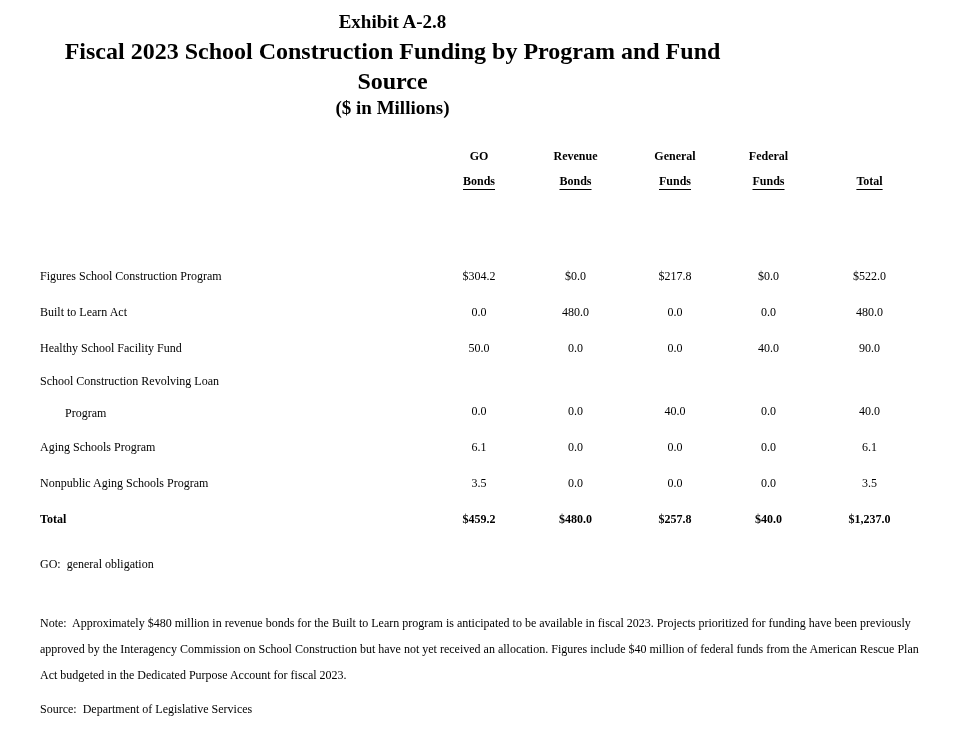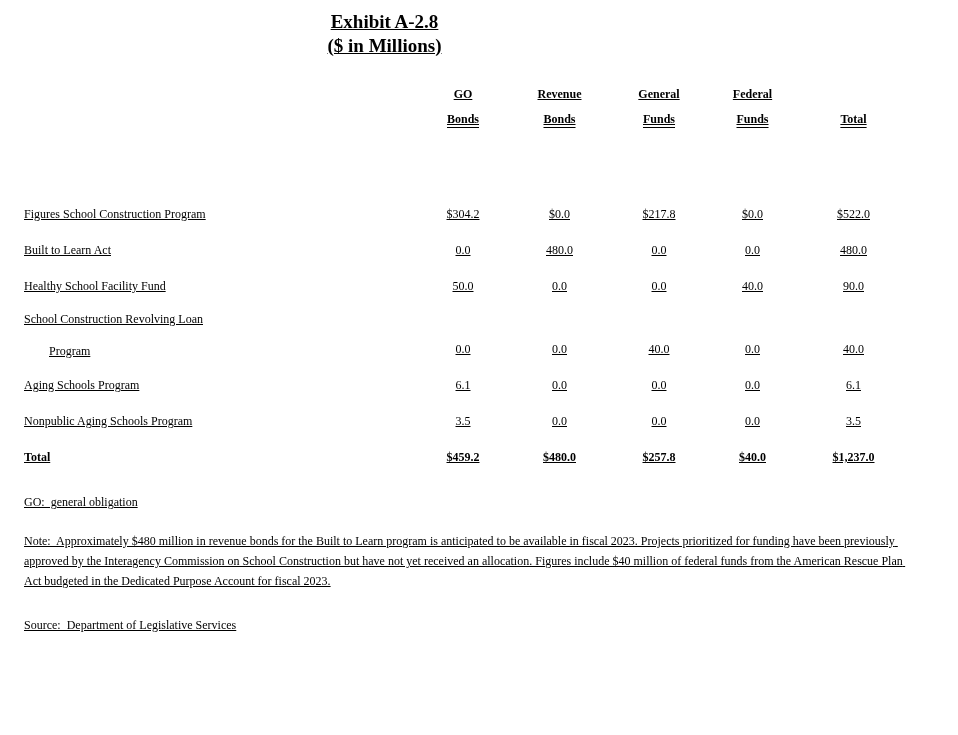--- a/index.html
+++ b/index.html
@@ -11,22 +11,21 @@
   }
   body {
     width: 958px;
     height: 735px;
     overflow: hidden;
   }
   .page {
     box-sizing: border-box;
     width: 784px;
     height: 735px;
-    padding: 10px 39px 0 24px;
-    text-decoration: underline;
+    padding: 10px 39px 0 40px;
   }
   
   .title-block { text-align: center; }
   .exhibit-label {
     font-size: 19px;
     font-weight: bold;
     line-height: 24px;
   }
   .main-title {
     font-size: 24px;
@@ -72,33 +71,34 @@
   .prog-l2 { padding-left: 25px; }
   tr.total-row td { font-weight: bold; }
   
   .fn {
     font-size: 12px;
     line-height: 24px;
     white-space: pre-wrap;
   }
   .fn-go { margin-top: 15px; }
   .fn-note {
-    margin-top: 17px;
-    line-height: 20px;
+    margin-top: 34px;
+    line-height: 26px;
     width: 879px;
   }
-  .fn-source { margin-top: 22px; }
+  .fn-source { margin-top: 9px; }
 </style>
 </head>
 <body>
 
 <div class="page">
 
   <div class="title-block">
     <div class="exhibit-label">Exhibit A-2.8</div>
+    <div class="main-title">Fiscal 2023 School Construction Funding by Program and Fund Source</div>
     <div class="subtitle">($ in Millions)</div>
   </div>
 
   <table class="funding">
     <colgroup>
       <col style="width:400px">
       <col style="width:78px">
       <col style="width:115px">
       <col style="width:84px">
       <col style="width:103px">

